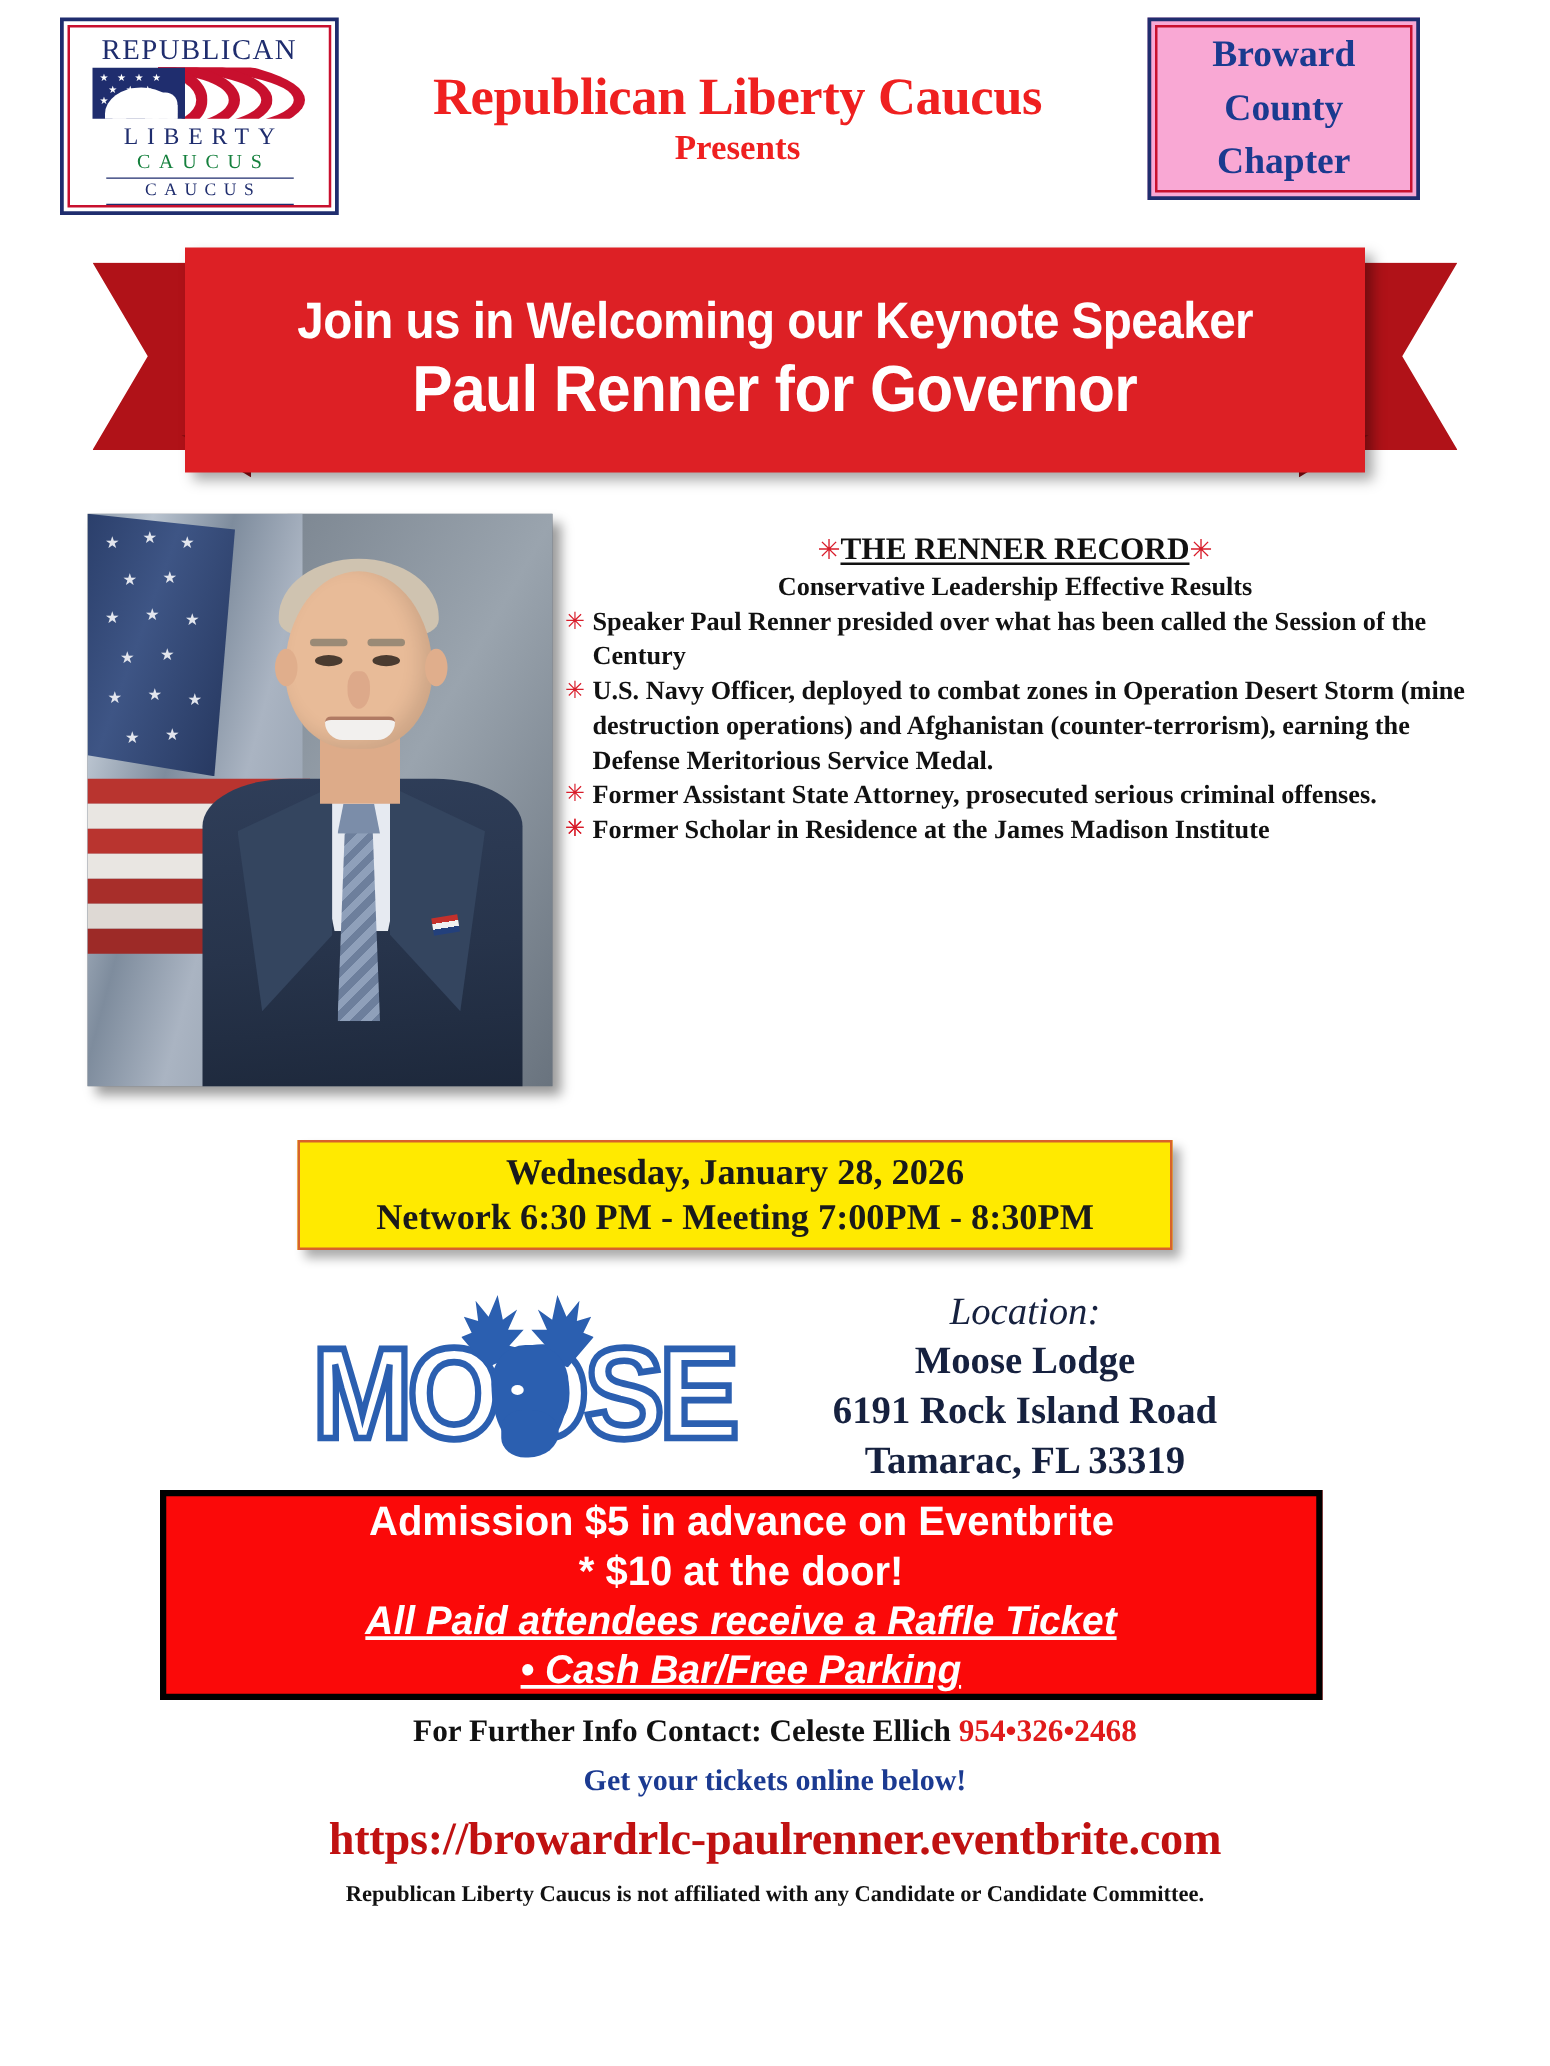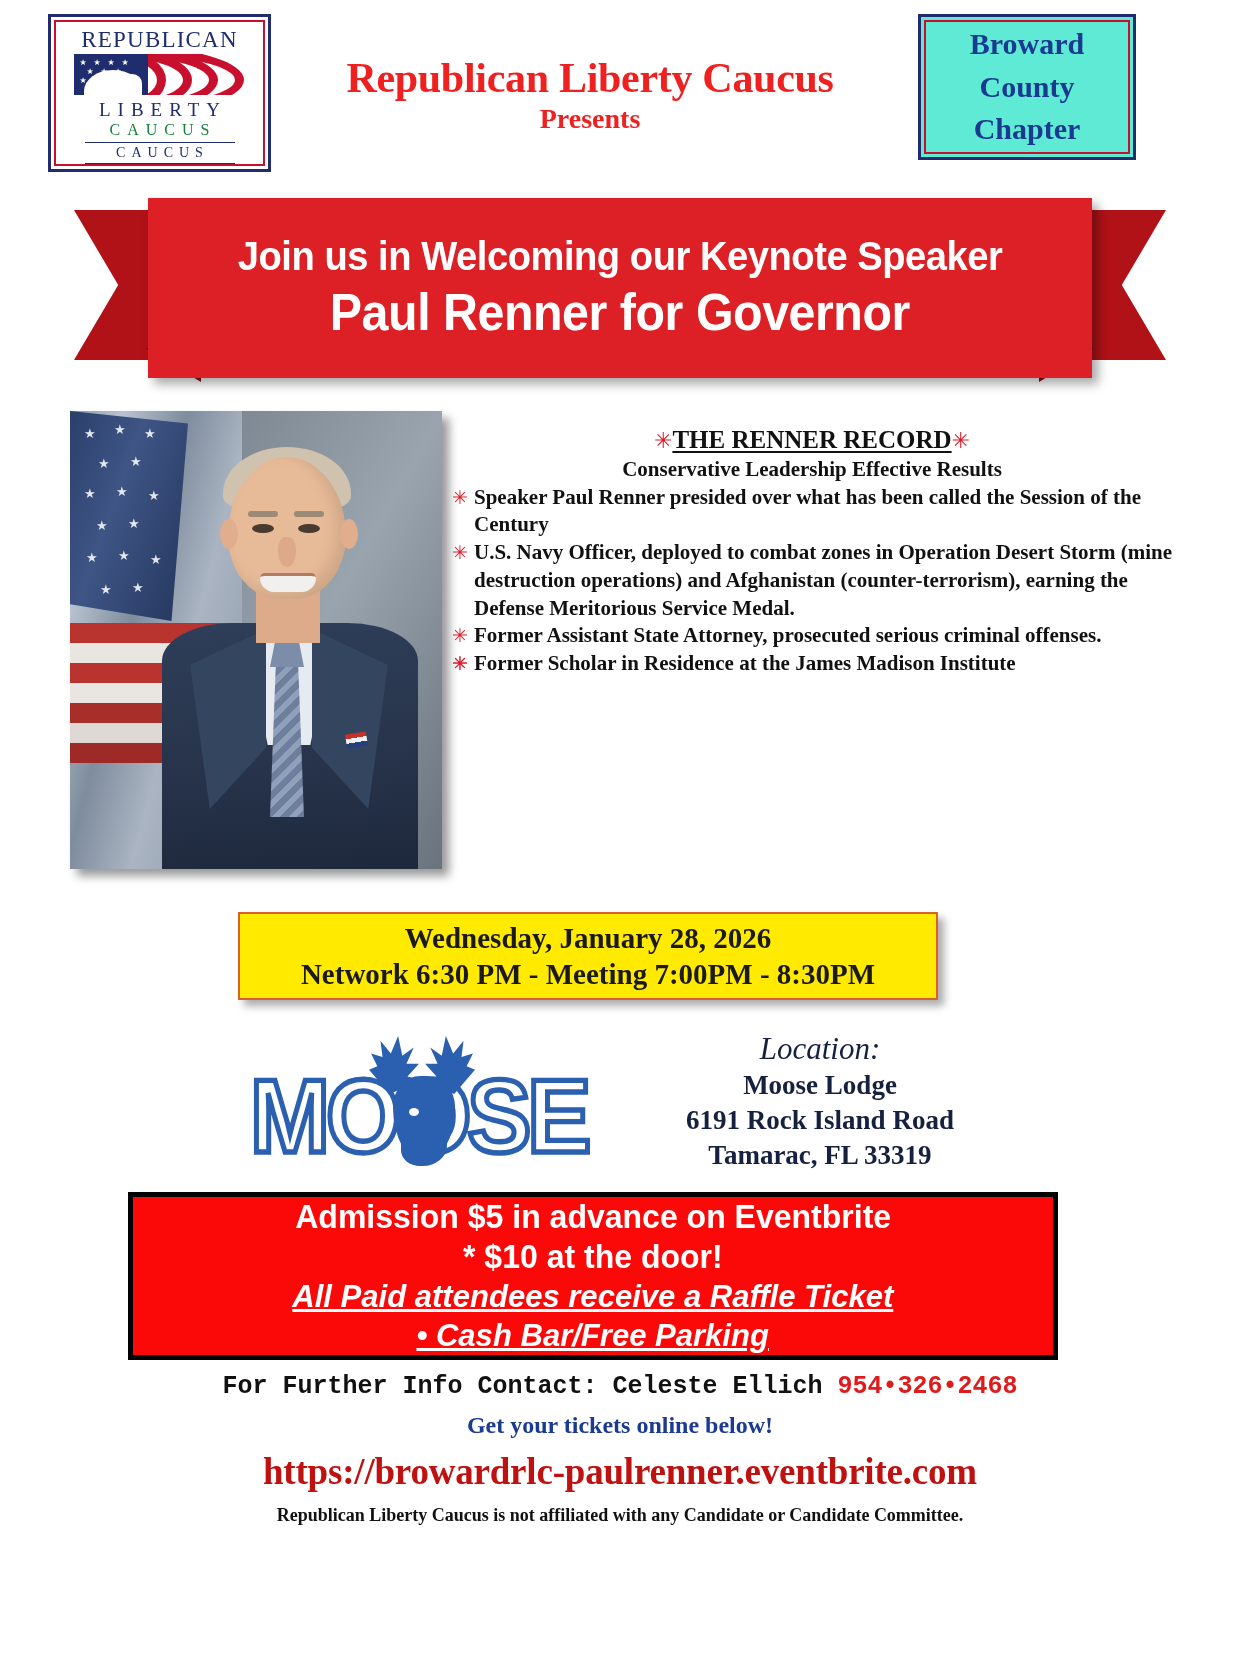--- a/index.html
+++ b/index.html
@@ -165,21 +165,21 @@
     font-size: 28px;
     line-height: 1.2;
     margin-top: 2px;
   }
 
   .chapter-box {
     position: absolute;
     right: 104px; top: 14px;
     width: 218px; height: 146px;
     border: 3px solid #1f2d6e;
-    background: #5eead4;
+    background: #f9a8d4;
     box-sizing: border-box;
     padding: 3px;
   }
   .chapter-inner {
     width: 100%; height: 100%;
     border: 2px solid #c8102e;
     box-sizing: border-box;
     display: flex;
     flex-direction: column;
     align-items: center;
@@ -562,21 +562,21 @@
     text-align: center;
     color: #16213f;
     font-family: "Liberation Serif", serif;
   }
   .loc-label {
     font-size: 31px;
     font-style: italic;
     line-height: 1.22;
   }
   .loc-line {
-    font-size: 27px;
+    font-size: 31px;
     font-weight: bold;
     line-height: 1.3;
   }
 
   
   .admbox {
     position: absolute;
     left: 128px; top: 1192px;
     width: 930px; height: 168px;
     background: #fb0909;
@@ -607,21 +607,21 @@
     text-underline-offset: 2px;
     transform: scaleX(0.97);
   }
 
   
   .contact {
     position: absolute;
     left: 0; top: 1372px;
     width: 1240px;
     text-align: center;
-    font-family: Liberation Mono, monospace;
+    font-family: Liberation Serif, serif;
     font-size: 25px;
     font-weight: bold;
     color: #111111;
   }
   .phone {
     color: #e01b1b;
   }
   .tickets-line {
     position: absolute;
     left: 0; top: 1412px;

